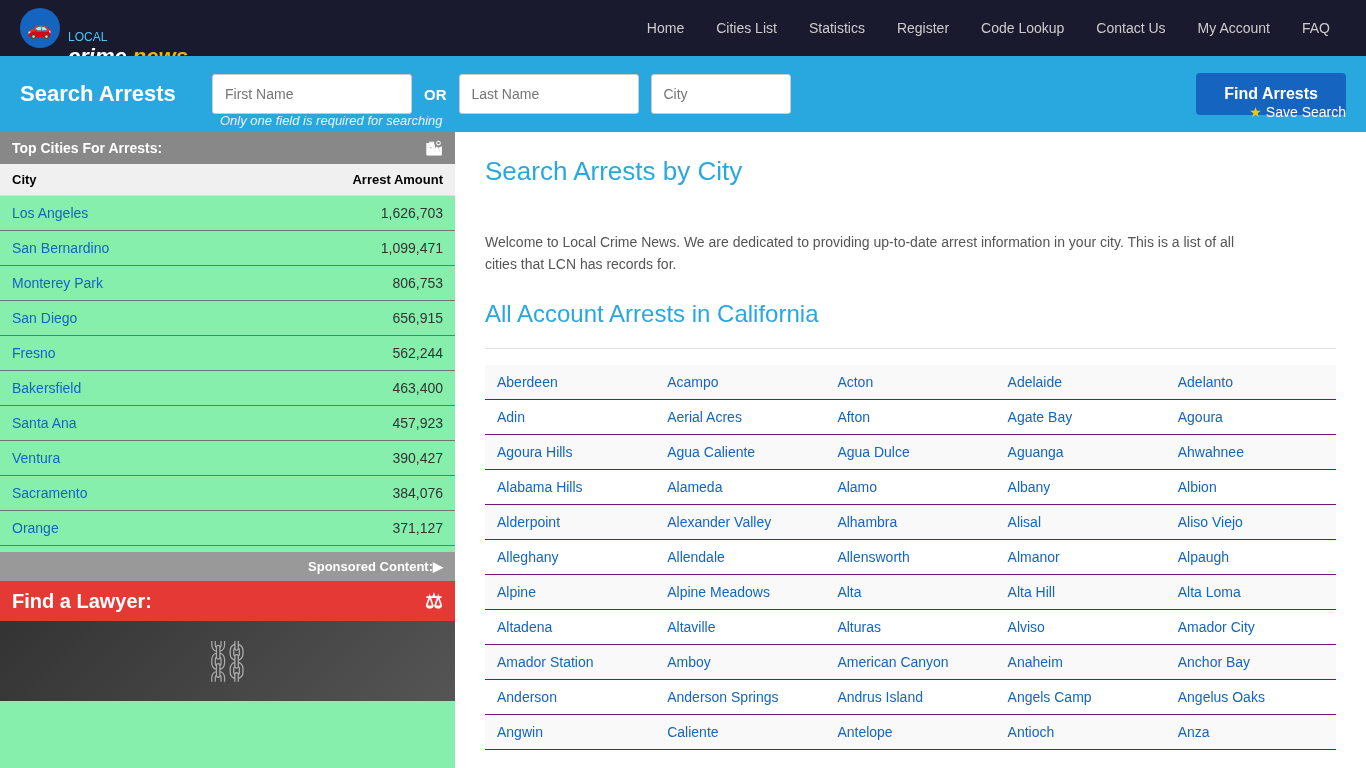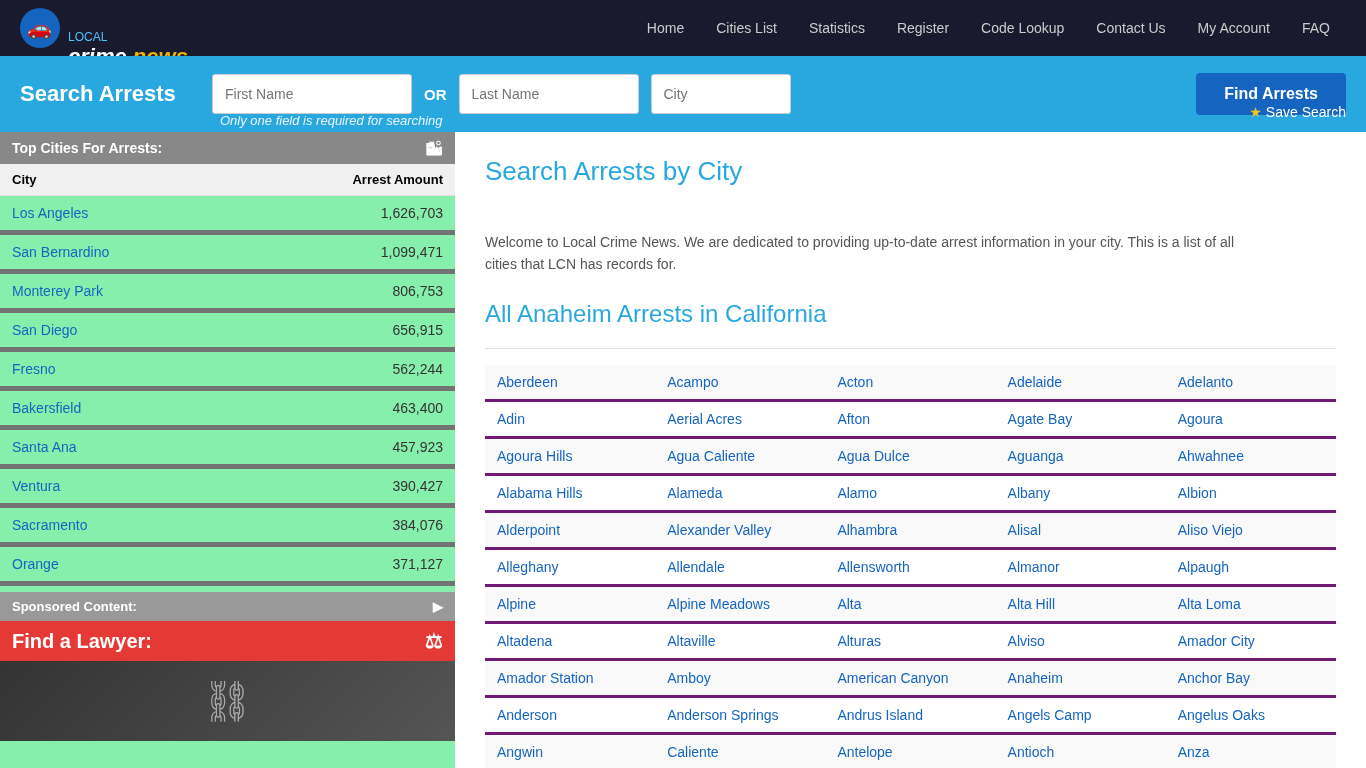--- a/index.html
+++ b/index.html
@@ -133,21 +133,21 @@
     .cities-table thead th {
       background: #f0f0f0;
       padding: 8px 12px;
       text-align: left;
       font-weight: bold;
       font-size: 13px;
       border-bottom: 1px solid #ddd;
     }
     .cities-table thead th:last-child { text-align: right; }
     .cities-table tbody tr {
-      border-bottom: 5px solid #737373;
+      border-bottom: 1px solid #737373;
     }
     .cities-table tbody td {
       padding: 9px 12px;
       font-size: 14px;
     }
     .cities-table tbody td a {
       color: #1565c0;
       text-decoration: none;
     }
     .cities-table tbody td:last-child {
@@ -156,21 +156,21 @@
     }
 
     .sponsored-header {
       background: #999;
       color: #fff;
       padding: 7px 12px;
       font-size: 13px;
       font-weight: bold;
       display: flex;
       align-items: center;
-      justify-content: space-between;
+      justify-content: flex-end;
       margin-top: 6px;
     }
     .lawyer-banner {
       background: #e53935;
       color: #fff;
       padding: 8px 12px;
       font-weight: bold;
       font-size: 20px;
       display: flex;
       align-items: center;
@@ -228,21 +228,21 @@
     }
     .cities-row {
       display: table-row;
     }
     .cities-row:nth-child(odd) .city-cell {
       background: #f9f9f9;
     }
     .city-cell {
       display: table-cell;
       padding: 9px 12px;
-      border-bottom: 3px solid #701a75;
+      border-bottom: 1px solid #701a75;
       width: 20%;
     }
     .city-cell a {
       color: #1565c0;
       text-decoration: none;
       font-size: 14px;
     }
 
     .star-icon { color: #f5c518; }
 
@@ -360,21 +360,21 @@
       <span>⚖</span>
     </div>
     <div class="lawyer-image">
       <span class="handcuffs-visual">⛓</span>
     </div>
   </div>
 
   <div class="content-area">
     <h1>Search Arrests by City</h1>
     <p>Welcome to Local Crime News. We are dedicated to providing up-to-date arrest information in your city. This is a list of all cities that LCN has records for.</p>
-    <h2>All Anaheim Arrests in California</h2>
+    <h2>All Account Arrests in California</h2>
     <hr class="content-divider">
     <div class="cities-grid" id="cities-grid">
     <div class="cities-row">
           <div class="city-cell"><a href="#">Aberdeen</a></div>
           <div class="city-cell"><a href="#">Acampo</a></div>
           <div class="city-cell"><a href="#">Acton</a></div>
           <div class="city-cell"><a href="#">Adelaide</a></div>
           <div class="city-cell"><a href="#">Adelanto</a></div>
         </div>
         <div class="cities-row">

